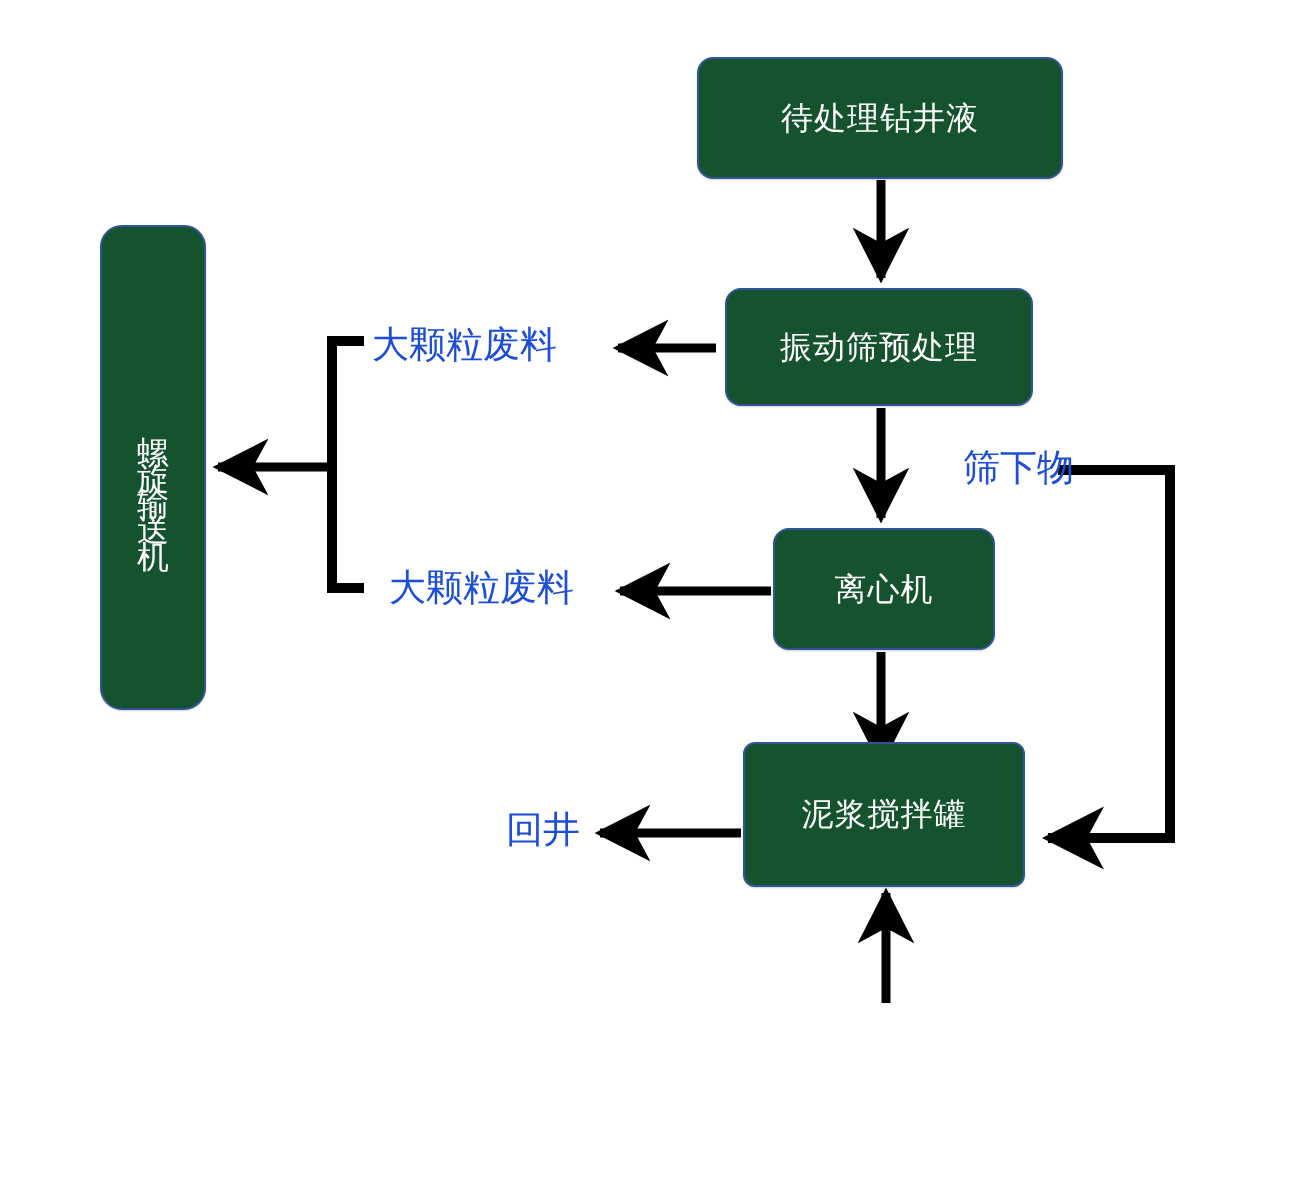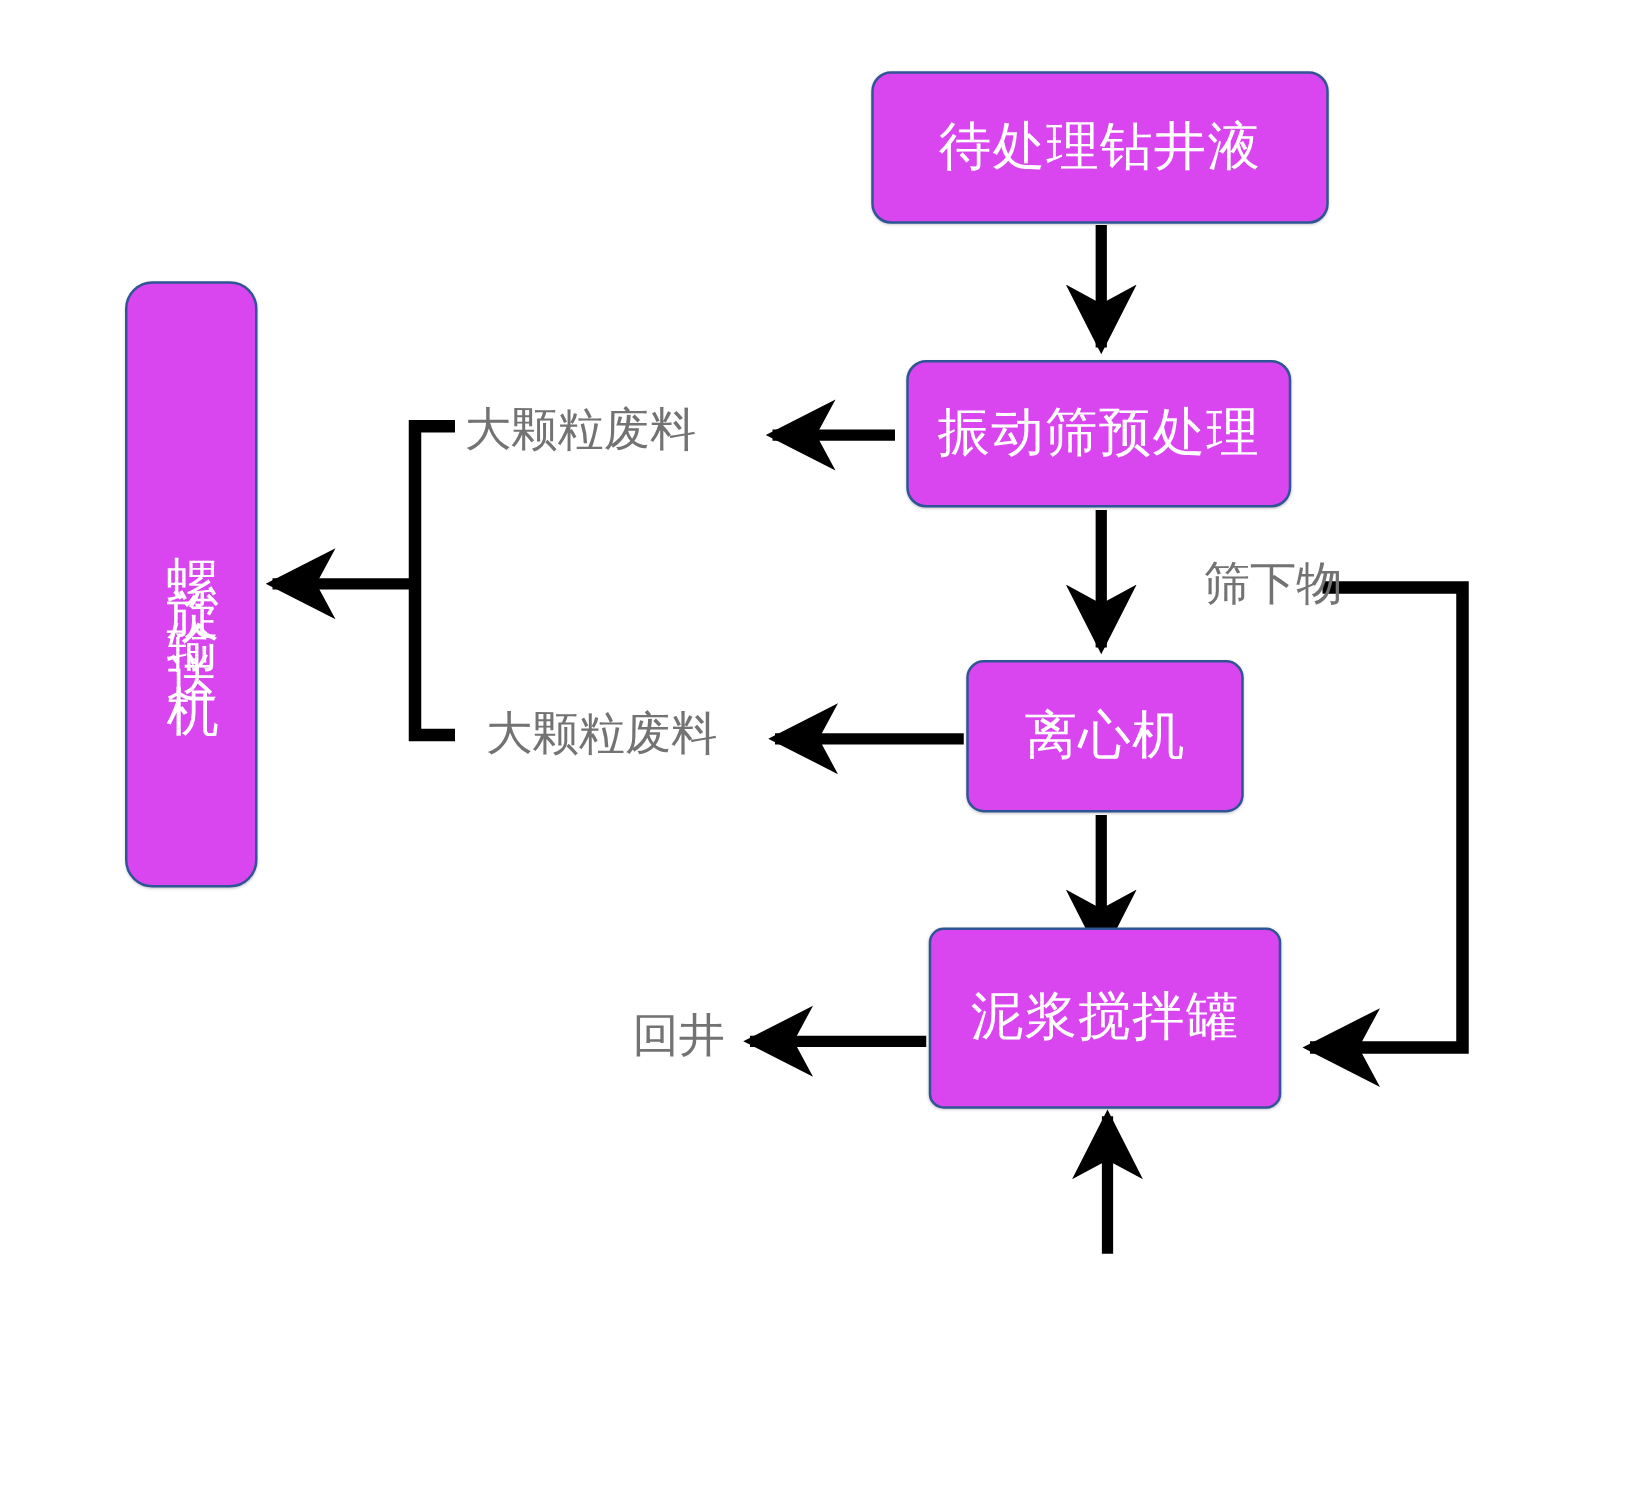--- a/index.html
+++ b/index.html
@@ -22,44 +22,44 @@
     position: absolute;
     left: 0;
     top: 0;
     width: 1304px;
     height: 1202px;
     pointer-events: none;
   }
   .node {
     position: absolute;
     box-sizing: border-box;
-    background: #d946ef;
+    background: #14532d;
     border: 2px solid #2F5597;
     border-radius: 16px;
     color: #ffffff;
     display: flex;
     align-items: center;
     justify-content: center;
     text-align: center;
     font-family: "Liberation Serif", "DejaVu Serif", serif;
-    font-size: 42px;
+    font-size: 32px;
     line-height: 1.15;
     letter-spacing: 1px;
     box-shadow: 0 1px 2px rgba(0,0,0,0.18);
   }
   .node.vertical {
     writing-mode: vertical-rl;
     text-orientation: upright;
     border-radius: 22px;
     letter-spacing: 26px;
     padding-top: 16px;
   }
   .edge-label {
     position: absolute;
-    color: #737373;
+    color: #1d4ed8;
     font-family: "Liberation Serif", "DejaVu Serif", serif;
     font-size: 37px;
     line-height: 1;
     white-space: nowrap;
   }
 </style>
 </head>
 <body>
 
 <div id="canvas">
@@ -110,21 +110,21 @@
   </svg>
 
   <div class="node" style="left:697px; top:57px; width:366px; height:122px;">
     <span>待处理钻井液</span>
   </div>
 
   <div class="node" style="left:725px; top:288px; width:308px; height:118px;">
     <span>振动筛预处理</span>
   </div>
 
-  <div class="node" style="left:773px; top:528px; width:222px; height:122px;border-radius:14px;">
+  <div class="node" style="left:773px; top:528px; width:222px; height:122px;">
     <span>离心机</span>
   </div>
 
   <div class="node" style="left:743px; top:742px; width:282px; height:145px;border-radius:12px;">
     <span>泥浆搅拌罐</span>
   </div>
 
 
   <div class="node vertical" style="left:100px; top:225px; width:106px; height:485px;">
     <span>螺旋输送机</span>

